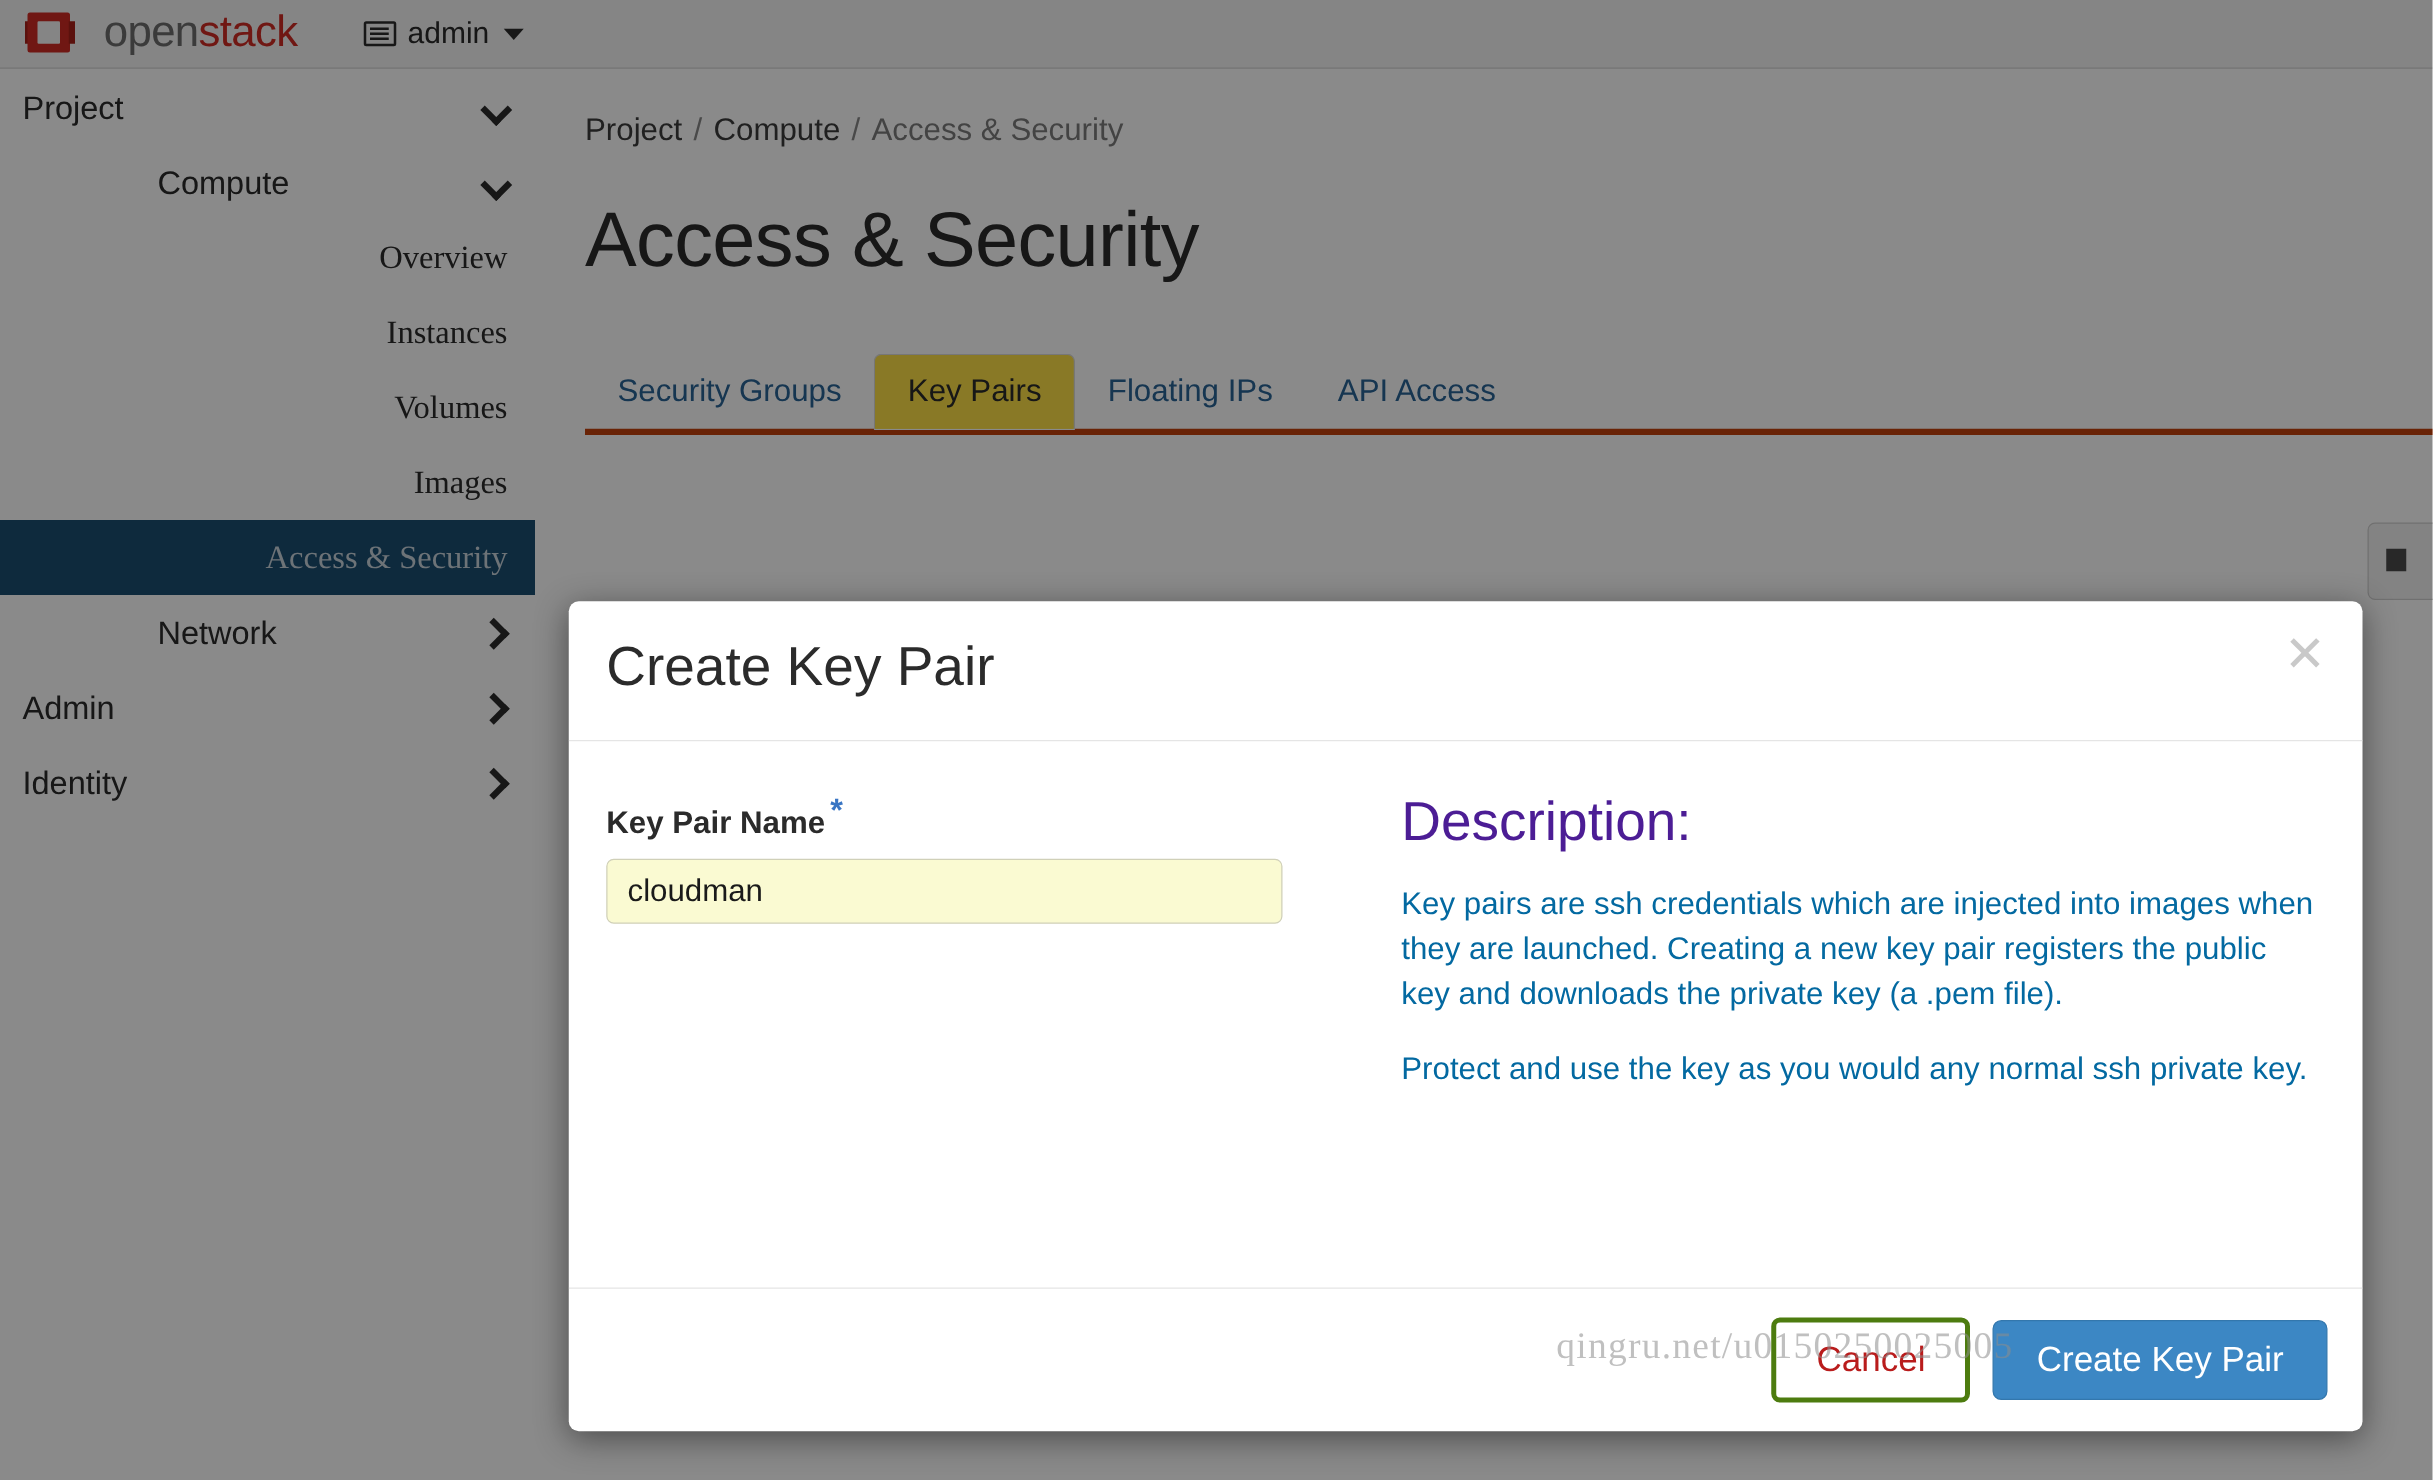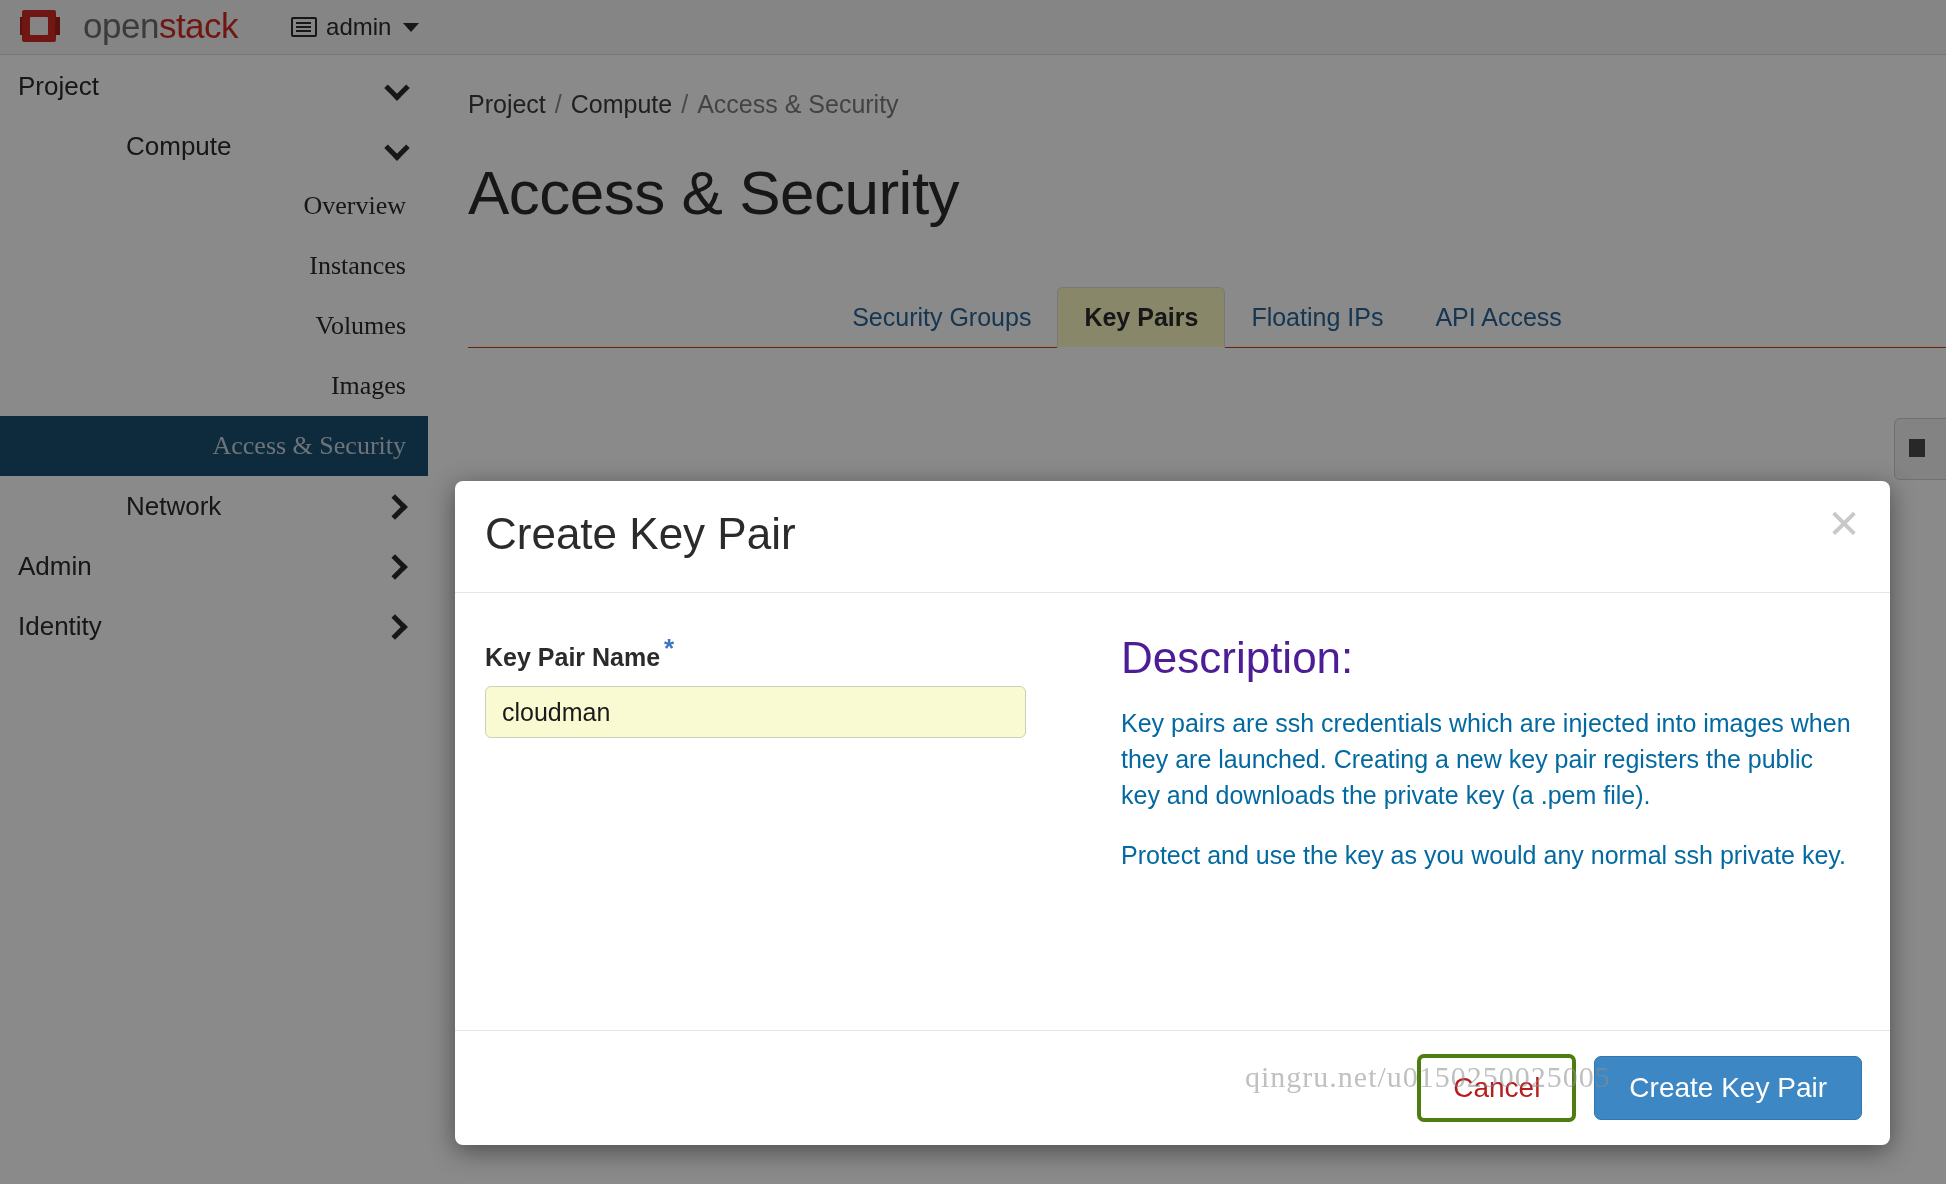--- a/index.html
+++ b/index.html
@@ -178,38 +178,36 @@
   }
 
   
   #tabs {
     position: absolute;
     left: 40px; top: 230px;
     right: 0;
     height: 62px;
     display: flex;
     align-items: flex-end;
-    border-bottom: 1px solid #c2410c;
-    justify-content: center;
+    border-bottom: 5px solid #c2410c;
   }
   .tab {
     font-size: 25px;
     color: #2a6496;
     padding: 16px 26px;
     cursor: pointer;
     line-height: 1.1;
   }
   .tab.active {
     color: #2b2b2b;
     border: 1px solid #dcdcdc;
     border-bottom: 1px solid #ffffff;
     border-radius: 6px 6px 0 0;
-    background: #fef9c3;
+    background: #fde047;
     margin-bottom: -1px;
-    font-weight: bold;
   }
 
   
   #right-action {
     position: absolute;
     right: -18px; top: 362px;
     width: 70px; height: 62px;
     background: #f3f3f3;
     border: 1px solid #cfcfcf;
     border-radius: 6px;

